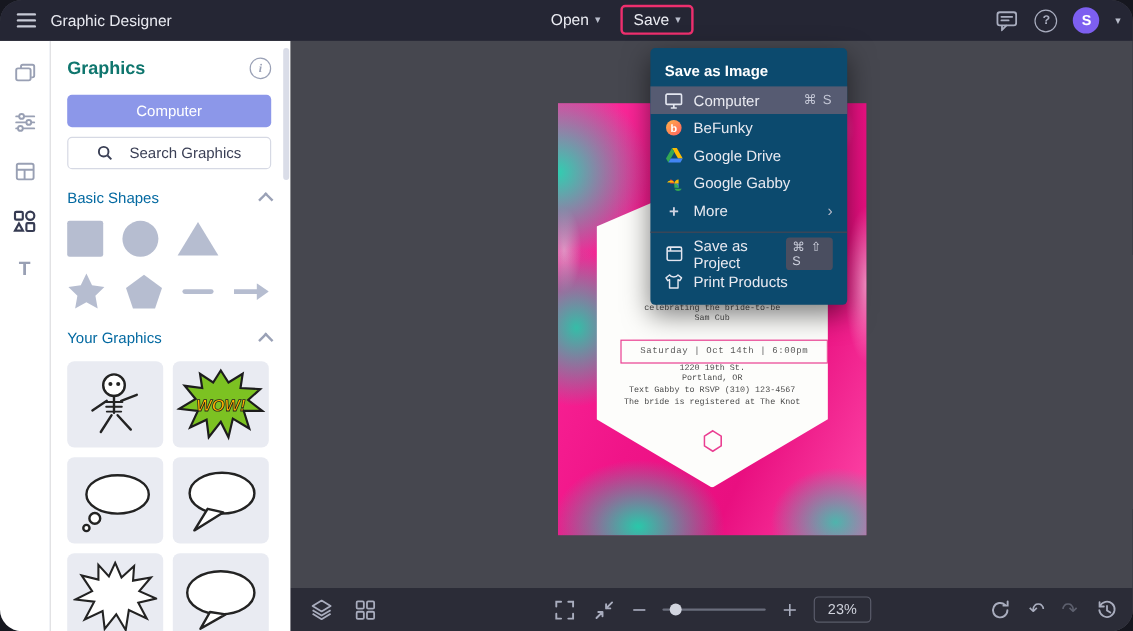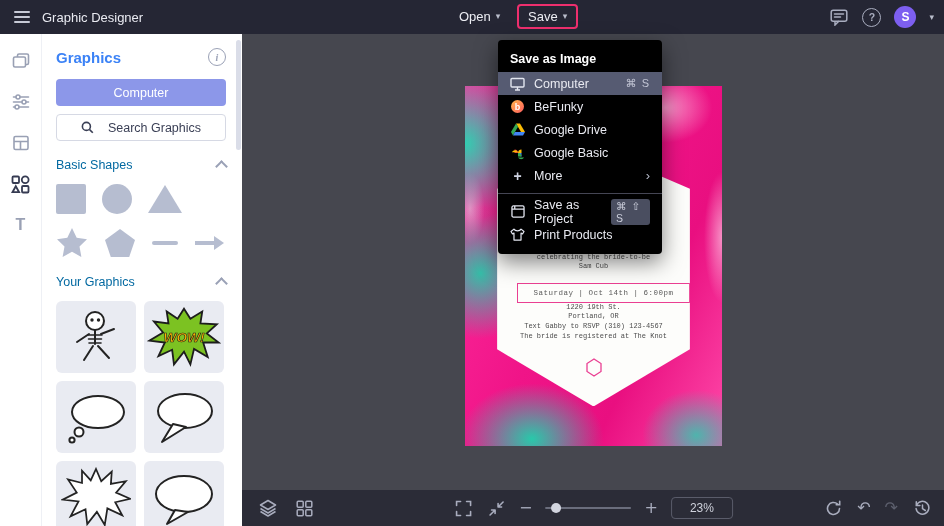--- a/index.html
+++ b/index.html
@@ -1,36 +1,36 @@
 <!DOCTYPE html>
 <html><head>
 <meta charset="utf-8">
 <style>
   html,body{margin:0;padding:0;background:#16171f;}
   .stage{position:relative;width:944px;height:526px;overflow:hidden;
-         font-family:"Liberation Sans",sans-serif;background:#46474f;user-select:none;}
+         font-family:"Liberation Sans",sans-serif;background:#46474f;user-select:none;border-radius:18px;}
 
   
   .topbar{position:absolute;top:0;left:0;right:0;height:34px;background:#252634;z-index:50;}
   .tb-left{position:absolute;left:0;top:0;height:34px;display:flex;align-items:center;gap:12px;padding-left:14px;}
   .hamburger{width:16px;display:flex;flex-direction:column;gap:3px;cursor:pointer;}
   .hamburger span{height:2px;background:#c7cad6;border-radius:1px;}
   .app-title{color:#e9eaf1;font-size:13px;}
   .tb-btn{display:flex;align-items:center;gap:5px;color:#ecedf3;font-size:13px;cursor:pointer;background:none;border:none;font-family:inherit;padding:0;}
   .chev{font-size:9px;color:#b9bdcb;line-height:1;}
   .open-btn{position:absolute;left:459px;top:9px;}
   .save-wrap{position:absolute;left:517px;top:4px;border:2px solid #ee2f6e;border-radius:4px;padding:3px 9px;}
   .tb-right{position:absolute;right:10px;top:0;height:34px;display:flex;align-items:center;gap:13px;}
   .help-circle{width:17px;height:17px;border:1.6px solid #a9adbf;border-radius:50%;color:#a9adbf;
                font-size:10.5px;font-weight:700;display:flex;align-items:center;justify-content:center;cursor:pointer;}
   .avatar{width:22px;height:22px;border-radius:50%;background:#7d5ff0;color:#fff;font-size:12px;font-weight:700;
           display:flex;align-items:center;justify-content:center;cursor:pointer;}
 
   
-  .dropdown{position:absolute;left:498px;top:40px;width:164px;background:#000000;border-radius:4px;
+  .dropdown{position:absolute;left:542px;top:40px;width:164px;background:#0c4a6e;border-radius:4px;
             box-shadow:0 8px 22px rgba(0,0,0,.5);z-index:60;padding:5px 0 8px;}
   .dd-header{color:#ffffff;font-size:12.5px;font-weight:700;padding:7px 12px 6px;}
   .dd-item{display:flex;align-items:center;gap:9px;height:23px;padding:0 12px;color:#e9eaf1;font-size:12.5px;cursor:pointer;}
   .dd-item.active{background:#565b72;}
   .dd-ic{width:15px;height:15px;display:flex;align-items:center;justify-content:center;flex:0 0 15px;}
   .dd-short{margin-left:auto;font-size:11px;color:#c2c5d4;letter-spacing:1px;}
   .dd-badge{margin-left:auto;font-size:10.5px;color:#cdd0dd;background:#4a4e60;border-radius:3px;padding:1px 5px;letter-spacing:1px;}
   .dd-sub{margin-left:auto;color:#b5b9c8;font-size:13px;}
   .dd-divider{height:1px;background:#454654;margin:6px 0;}
   .bfk-dot{width:13px;height:13px;border-radius:50%;background:linear-gradient(135deg,#ffb347,#ff5e62);
@@ -42,21 +42,21 @@
         display:flex;flex-direction:column;align-items:center;padding-top:16px;gap:19px;box-sizing:border-box;
         border-right:1px solid #eef0f5;}
   .rail-item{width:22px;height:22px;display:flex;align-items:center;justify-content:center;cursor:pointer;}
   .text-glyph{font-size:16px;font-weight:700;color:#99a0b4;line-height:1;}
 
   
   .panel{position:absolute;left:42px;top:34px;width:200px;bottom:0;background:#fff;z-index:10;
          box-sizing:border-box;padding:14px 16px 0 14px;overflow:hidden;}
   .panel-scroll{position:absolute;right:1px;top:6px;width:5px;height:110px;background:#dadde8;border-radius:3px;}
   .panel-head{display:flex;align-items:center;justify-content:space-between;}
-  .panel-title{font-size:15px;font-weight:700;color:#3b82f6;}
+  .panel-title{font-size:15px;font-weight:700;color:#0f766e;}
   .info-circle{width:16px;height:16px;border:1.5px solid #9aa1b6;border-radius:50%;color:#9aa1b6;
                font-size:10px;font-style:italic;font-weight:700;display:flex;align-items:center;justify-content:center;cursor:pointer;font-family:"Liberation Serif",serif;}
   .btn-periwinkle{margin-top:13px;width:100%;height:27px;background:#8c97e9;border:none;border-radius:4px;
                   color:#fff;font-size:12.5px;font-family:inherit;cursor:pointer;}
   .btn-search{margin-top:8px;width:100%;height:27px;background:#fff;border:1px solid #d6d9e4;border-radius:4px;
               color:#3a3f55;font-size:12.5px;font-family:inherit;cursor:pointer;display:flex;align-items:center;justify-content:center;gap:14px;}
   .section-head{margin-top:17px;display:flex;align-items:center;justify-content:space-between;cursor:pointer;}
   .section-title{font-size:12.5px;font-weight:400;color:#0369a1;}
   .chev-up{width:7px;height:7px;border-left:2px solid #9aa1b6;border-top:2px solid #9aa1b6;transform:rotate(45deg);margin-top:3px;}
   .shapes-grid{margin-top:12px;display:flex;flex-wrap:wrap;gap:13px 16px;align-items:center;}
@@ -92,21 +92,21 @@
   
   .bottombar{position:absolute;left:0;right:0;bottom:0;height:36px;background:#2b2c37;display:flex;align-items:center;}
   .bb-left{display:flex;align-items:center;gap:16px;padding-left:16px;}
   .bb-center{position:absolute;left:50%;transform:translateX(-50%);display:flex;align-items:center;gap:13px;}
   .bb-right{position:absolute;right:12px;display:flex;align-items:center;gap:14px;}
   .bb-ic{width:20px;height:20px;display:flex;align-items:center;justify-content:center;cursor:pointer;}
   .bb-glyph{color:#a9adbe;font-size:16px;line-height:1;cursor:pointer;font-family:"DejaVu Sans",sans-serif;}
   .bb-glyph.dim{color:#5d606e;cursor:default;}
   .slider{width:86px;height:2px;background:#6a6d7c;border-radius:1px;position:relative;cursor:pointer;}
   .slider .knob{position:absolute;left:6px;top:-4px;width:10px;height:10px;border-radius:50%;background:#d2d5df;}
-  .zoom-pill{border:1px solid #5a5c6a;border-radius:4px;padding:3px 18px;color:#cfd2dc;font-size:12px;cursor:pointer;}
+  .zoom-pill{border:1px solid #5a5c6a;border-radius:4px;padding:3px 11px;color:#cfd2dc;font-size:12px;cursor:pointer;}
 </style>
 </head>
 <body>
 
 <div class="stage">
 
   <div class="topbar">
     <div class="tb-left">
       <div class="hamburger">
           <span></span>
@@ -431,21 +431,21 @@
       <span class="dd-ic">
         <svg width="14" height="14" viewBox="0 0 16 16">
             <path d="M8 8A4 4 0 0 0 4 4v4z" fill="#ea4335" transform="rotate(0 8 8)"></path>
             <path d="M8 8a4 4 0 0 0-4 4h4z" fill="#4285f4" transform="rotate(-90 8 8)"></path>
             <path d="M1 8a4 4 0 0 1 7 0z" fill="#fbbc04" transform="translate(0 -1)"></path>
             <path d="M8 9a4 4 0 0 1 7 0z" fill="#34a853" transform="rotate(180 11.5 10.5) translate(0 -1)"></path>
             <path d="M8 8a4 4 0 0 1 4 4H8z" fill="#34a853"></path>
             <path d="M8 8a4 4 0 0 1 4-4v4z" fill="#fbbc04"></path>
           </svg>
       </span>
-      <span>Google Basic</span>
+      <span>Google Gabby</span>
     </div>
 
     <div class="dd-item">
       <span class="dd-ic">
           <span class="plus-glyph">+</span>
         </span>
       <span>More</span>
       <span class="dd-sub">›</span>
     </div>
 

